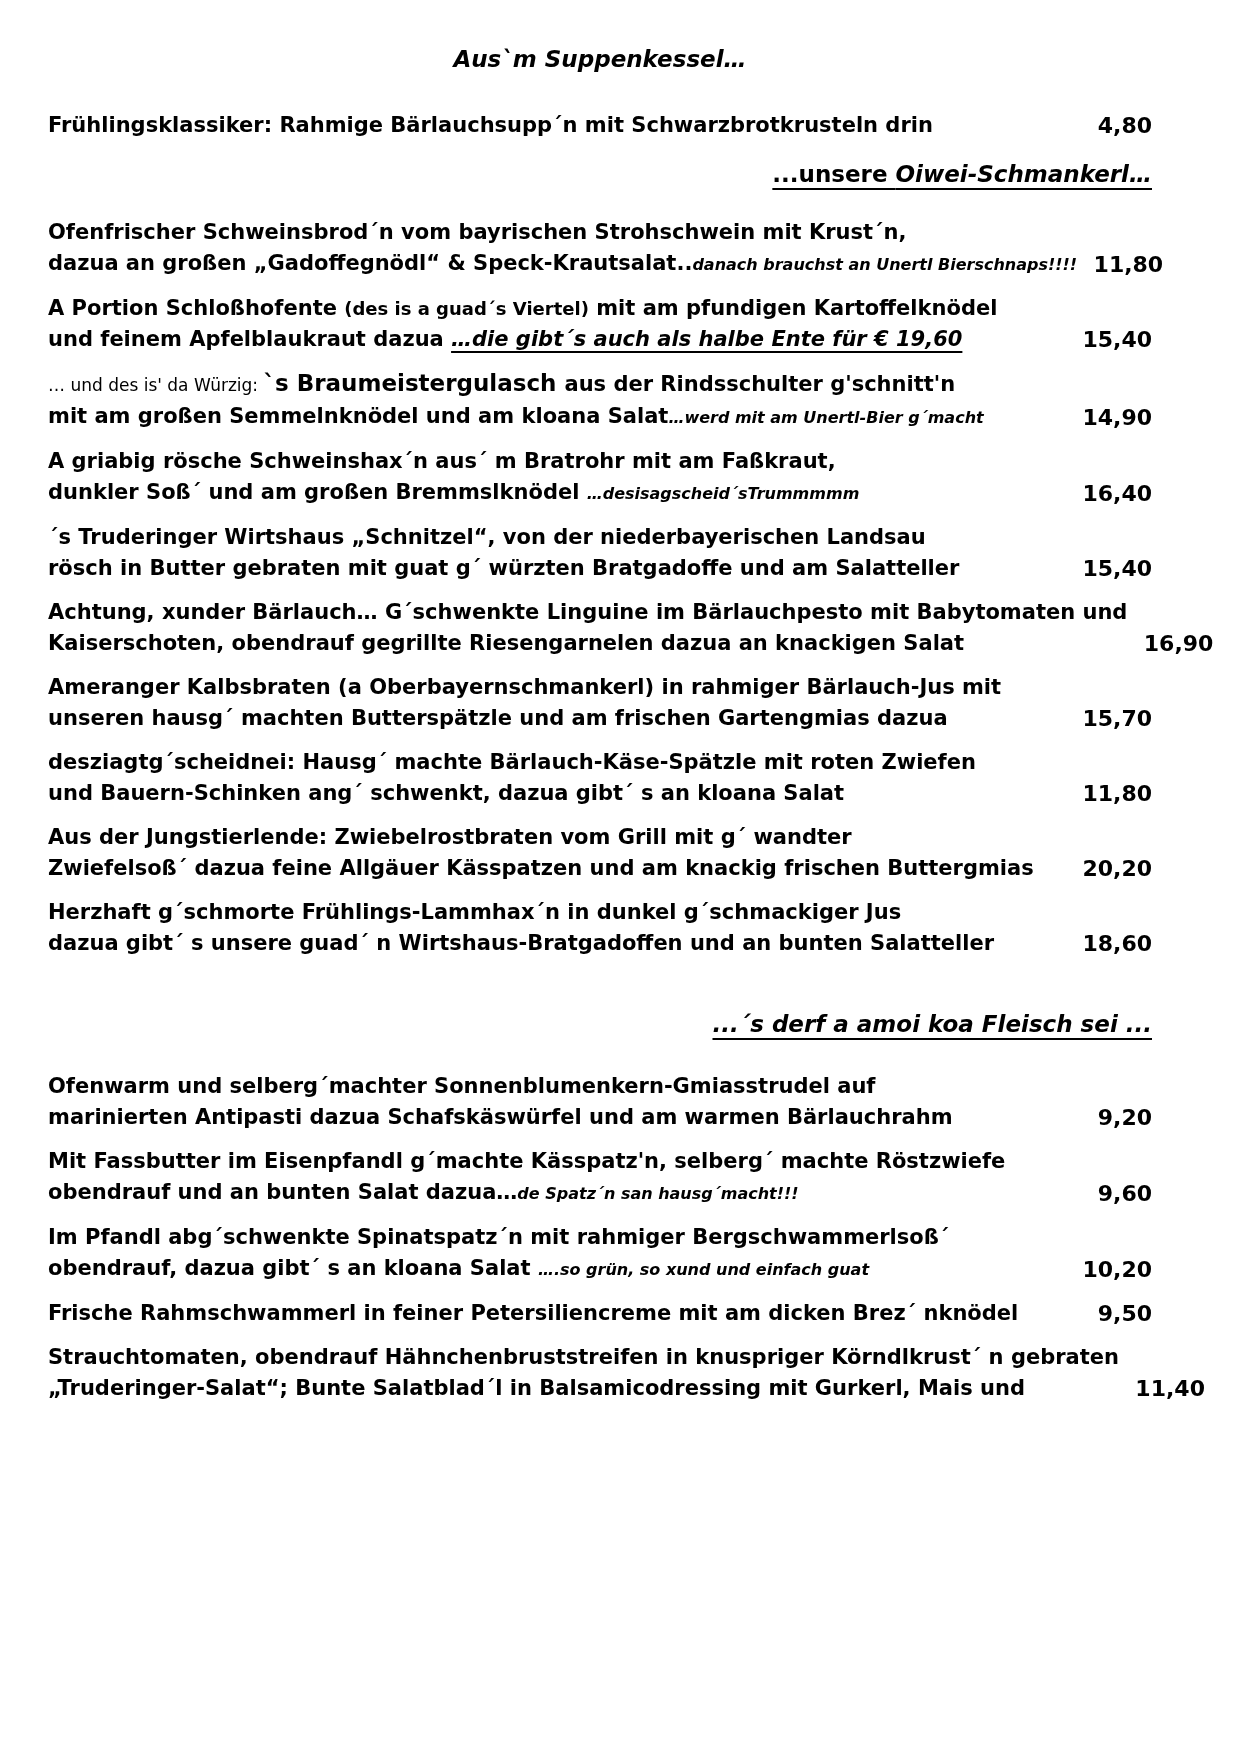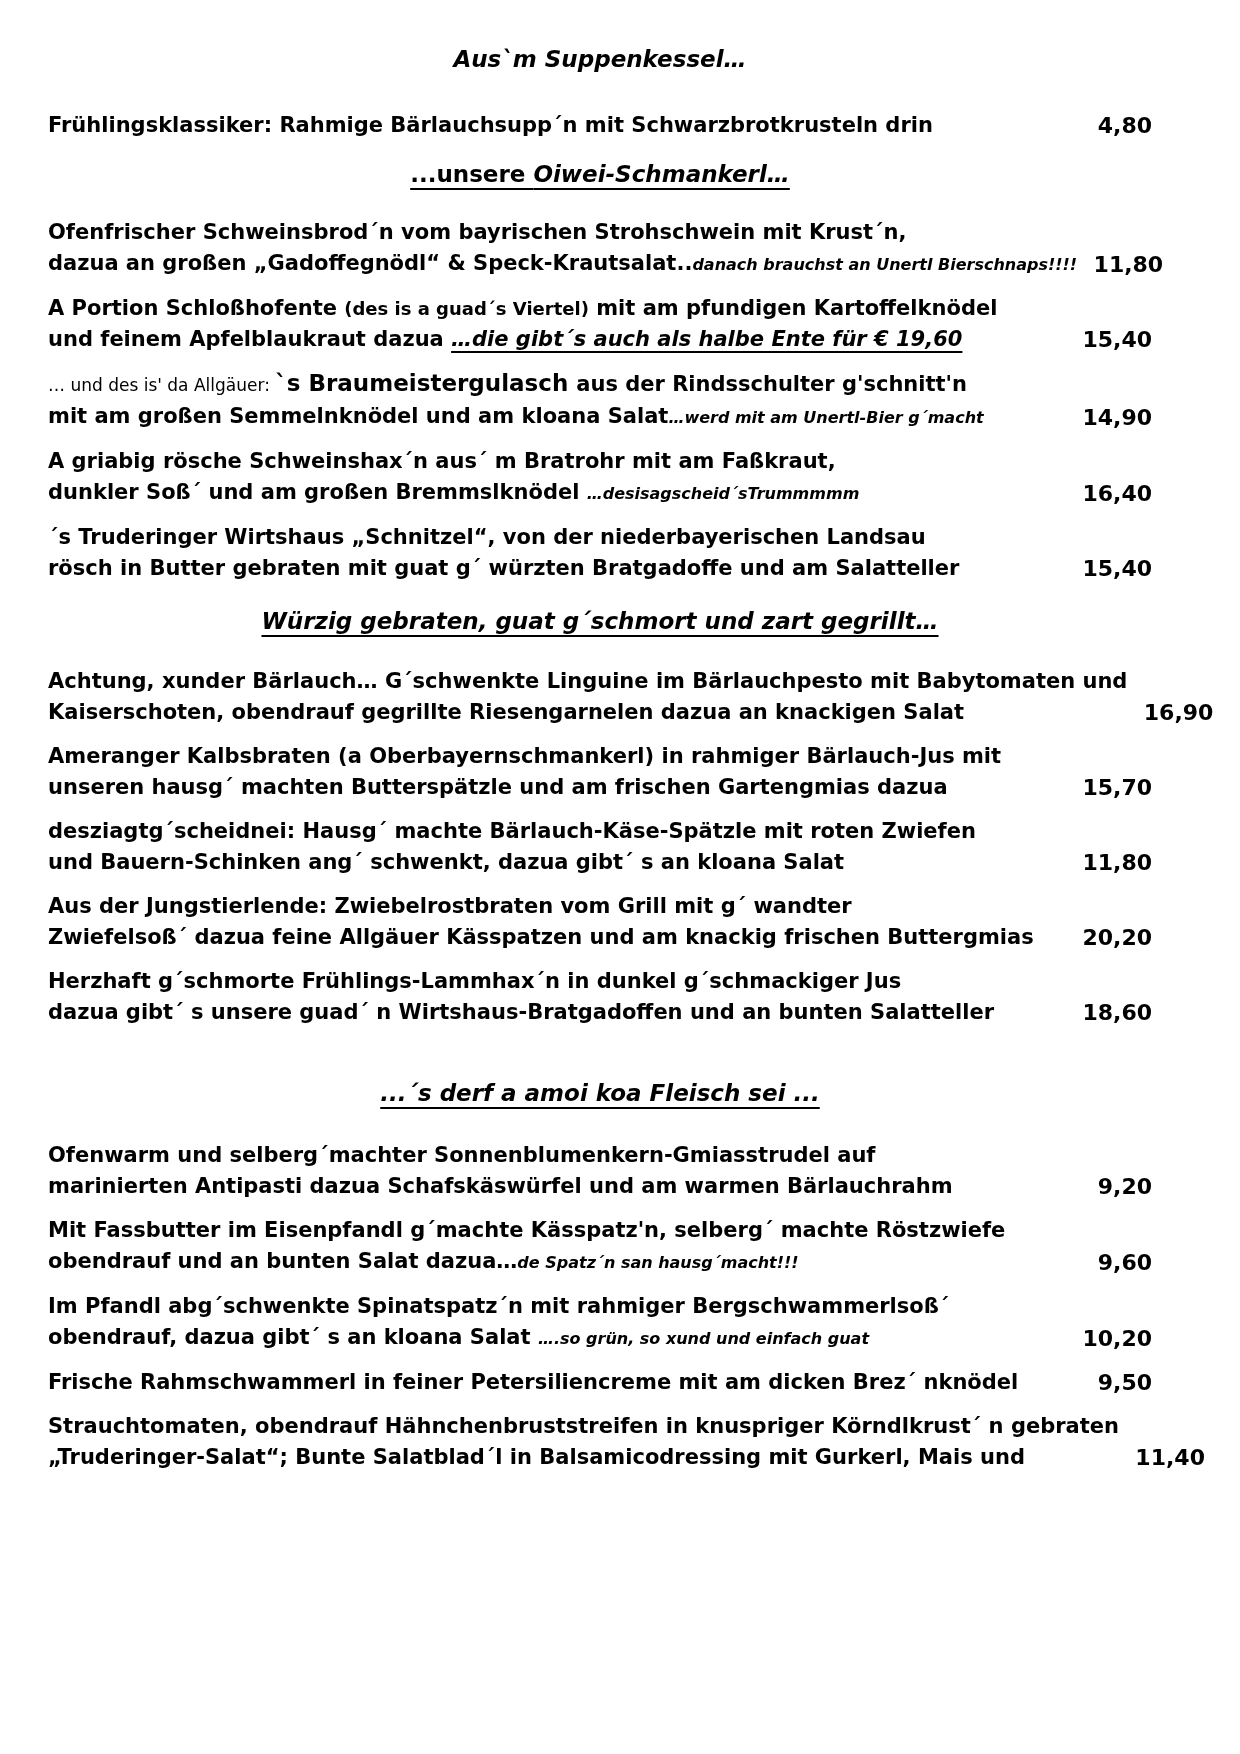--- a/index.html
+++ b/index.html
@@ -1,19 +1,19 @@
 <!DOCTYPE html>
 <html><head>
 <meta charset="utf-8">
 <style>
   html,body{margin:0;padding:0;background:#ffffff;}
   body{width:1240px;height:1754px;overflow:hidden;font-family:"DejaVu Sans",sans-serif;color:#000;}
   .page{padding:26px 88px 0 48px;margin-top:16px;}
   .sec-title{text-align:center;font-size:23px;line-height:34px;font-weight:bold;}
-  .sec-title.u{text-decoration:underline;text-underline-offset:6px;text-decoration-thickness:2px;}
+  .sec-title.u{text-decoration:underline;text-underline-offset:6px;text-decoration-thickness:2px;text-align:right;}
   .sec-title.first{margin-bottom:34px;font-style:italic;}
   .item{display:flex;justify-content:space-between;margin-bottom:13px;}
   .item-text{flex:1 1 auto;}
   .line{font-size:21px;line-height:31px;white-space:nowrap;}
   .price{flex:0 0 auto;align-self:flex-end;text-align:right;min-width:80px;font-weight:bold;font-size:22px;line-height:31px;padding-left:6px;}
   
   .b{font-weight:bold;}
   .r{font-weight:bold;}
   .bi{font-weight:bold;}
   .bis{font-weight:bold;font-style:italic;font-size:16px;}
@@ -53,42 +53,41 @@
         </div>
         <div class="item">
           <div class="item-text">
             <div class="line"><span class="r">A Portion </span><span class="b">Schloßhofente </span><span class="bs">(des is a guad´s Viertel)</span><span class="r"> mit am pfundigen Kartoffelknödel</span></div>
             <div class="line"><span class="r">und feinem Apfelblaukraut dazua   </span><span class="biu">…die gibt´s auch als halbe Ente für € 19,60 </span></div>
           </div>
           <div class="price">15,40</div>
         </div>
         <div class="item">
           <div class="item-text">
-            <div class="line"><span class="rs">… und des is' da Allgäuer: </span><span class="bL">`s Braumeistergulasch </span><span class="r">aus der Rindsschulter g'schnitt'n</span></div>
+            <div class="line"><span class="rs">… und des is' da Würzig: </span><span class="bL">`s Braumeistergulasch </span><span class="r">aus der Rindsschulter g'schnitt'n</span></div>
             <div class="line"><span class="r">mit am großen Semmelnknödel und am kloana Salat</span><span class="bis">…werd mit am Unertl-Bier g´macht</span></div>
           </div>
           <div class="price">14,90</div>
         </div>
         <div class="item">
           <div class="item-text">
             <div class="line"><span class="b">A griabig rösche Schweinshax´n</span><span class="r"> aus´ m Bratrohr mit am Faßkraut,</span></div>
             <div class="line"><span class="r">dunkler Soß´ und am großen Bremmslknödel </span><span class="bis">…desisagscheid´sTrummmmm</span></div>
           </div>
           <div class="price">16,40</div>
         </div>
         <div class="item">
           <div class="item-text">
             <div class="line"><span class="b">´s Truderinger Wirtshaus „Schnitzel“,</span><span class="r"> von der niederbayerischen Landsau</span></div>
             <div class="line"><span class="r">rösch in Butter gebraten mit guat g´ würzten Bratgadoffe und am Salatteller</span></div>
           </div>
           <div class="price">15,40</div>
         </div>
       </section>
       <section>
-        <div class="sec-title u sp3"><span class="hbi">Würzig gebraten, guat g´schmort und zart gegrillt…</span></div>
         <div class="item">
           <div class="item-text">
             <div class="line"><span class="bi">Achtung, xunder Bärlauch… </span><span class="b">G´schwenkte Linguine im Bärlauchpesto</span><span class="r"> mit Babytomaten und</span></div>
             <div class="line"><span class="r">Kaiserschoten, obendrauf gegrillte Riesengarnelen dazua an knackigen Salat</span></div>
           </div>
           <div class="price">16,90</div>
         </div>
         <div class="item">
           <div class="item-text">
             <div class="line"><span class="b">Ameranger Kalbsbraten </span><span class="bi">(a Oberbayernschmankerl) </span><span class="b">in rahmiger Bärlauch-Jus</span><span class="r"> mit</span></div>

